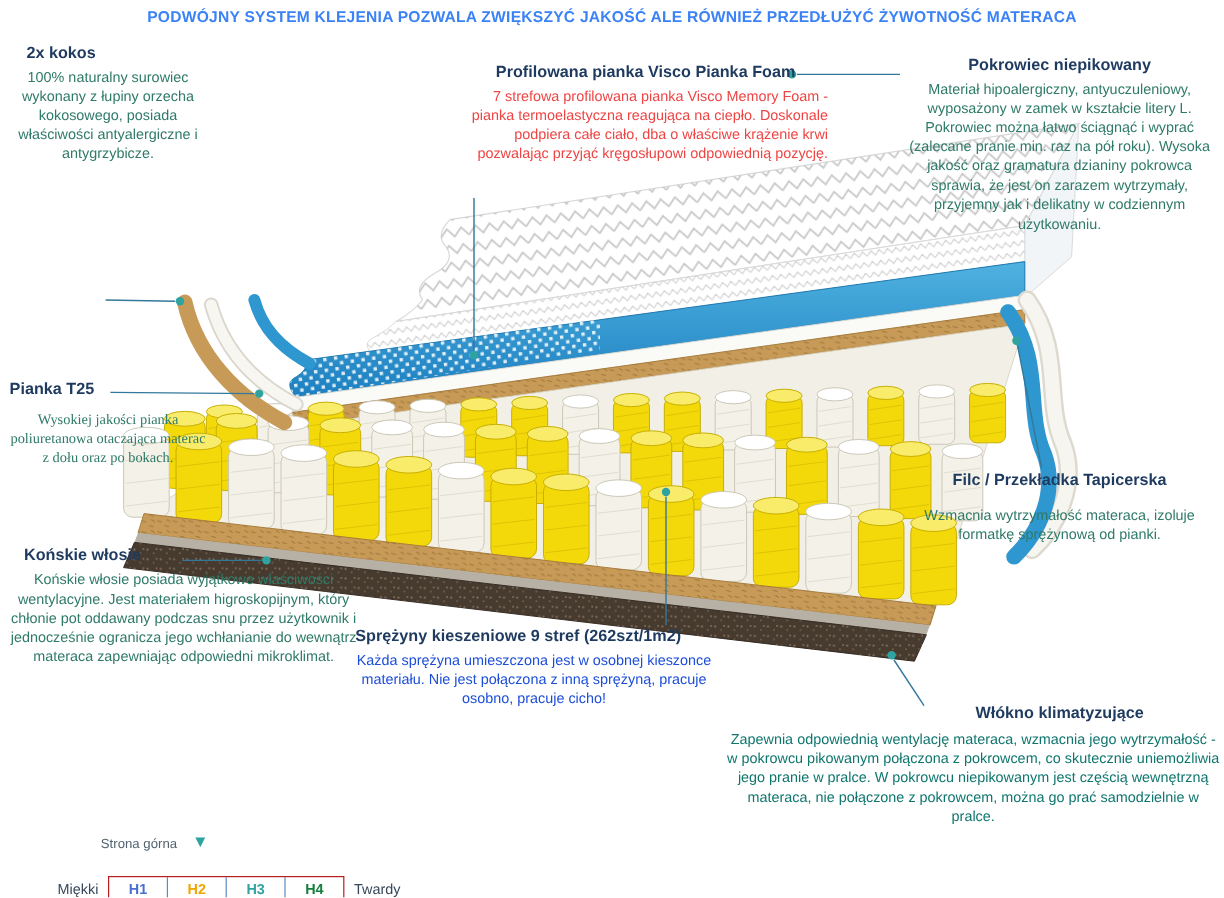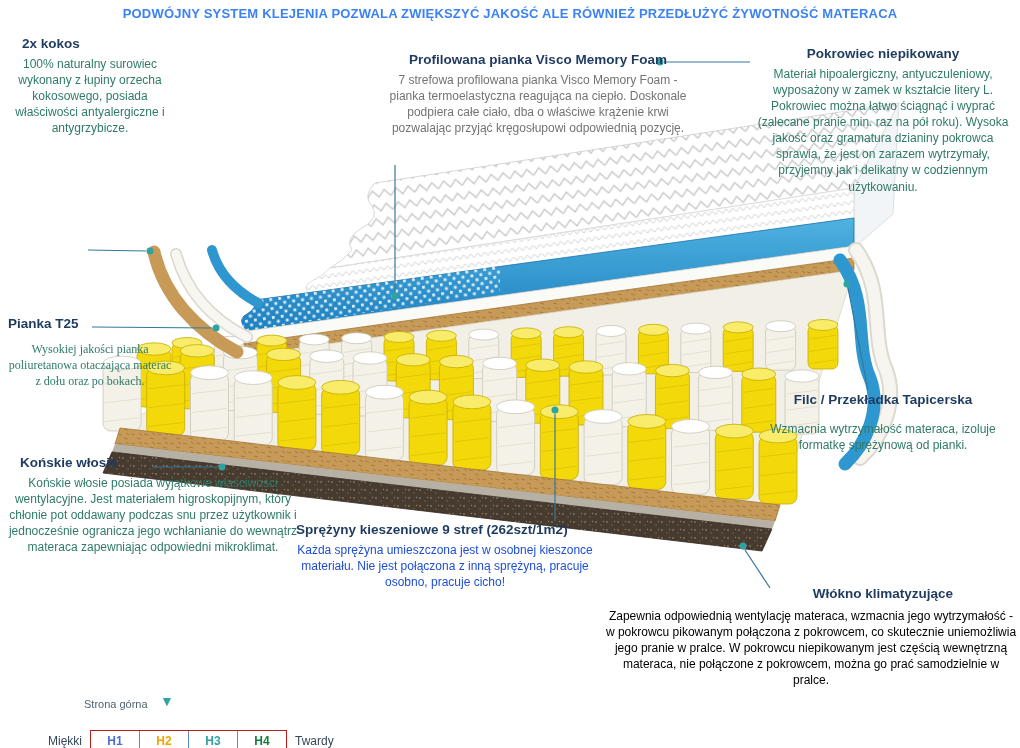--- a/index.html
+++ b/index.html
@@ -380,22 +380,22 @@
     <div class="t" style="color: rgb(30, 58, 95);">Pianka T25</div>
     <div class="b center" style="margin-top: 10px; color: rgb(47, 122, 104); font-family: Liberation Serif, serif;">Wysokiej jakości pianka poliuretanowa otaczająca materac z dołu oraz po bokach.</div>
   </div>
 
   <div class="note" style="left:8px;top:455px;width:290px">
     <div class="t" style="margin-left: 12px; color: rgb(30, 58, 95);">Końskie włosie</div>
     <div class="b center" style="color: rgb(47, 122, 104);">Końskie włosie posiada wyjątkowe właściwości wentylacyjne. Jest materiałem higroskopijnym, który chłonie pot oddawany podczas snu przez użytkownik i jednocześnie ogranicza jego wchłanianie do wewnątrz materaca zapewniając odpowiedni mikroklimat.</div>
   </div>
 
   <div class="note center" style="left:386px;top:52px;width:304px">
-    <div class="t" style="color: rgb(30, 58, 95);">Profilowana pianka Visco Memory Foam</div>
-    <div class="b" style="color: #737373;">7 strefowa profilowana pianka Visco Memory Foam - pianka termoelastyczna reagująca na ciepło.  Doskonale podpiera całe ciało, dba o właściwe krążenie krwi pozwalając przyjąć kręgosłupowi odpowiednią pozycję.</div>
+    <div class="t" style="color: rgb(30, 58, 95);">Profilowana pianka Visco Pianka Foam</div>
+    <div class="b" style="color: #ef4444; text-align: right;">7 strefowa profilowana pianka Visco Memory Foam - pianka termoelastyczna reagująca na ciepło.  Doskonale podpiera całe ciało, dba o właściwe krążenie krwi pozwalając przyjąć kręgosłupowi odpowiednią pozycję.</div>
   </div>
 
   <div class="note" style="left:296px;top:522px;width:298px">
     <div class="t" style="color: rgb(30, 58, 95);">Sprężyny kieszeniowe 9 stref (262szt/1m2)</div>
     <div class="b center" style="color: #1d4ed8;">Każda sprężyna umieszczona jest w osobnej kieszonce materiału. Nie jest połączona z inną sprężyną, pracuje osobno, pracuje cicho!</div>
   </div>
 
   <div class="note center" style="left:752px;top:46px;width:262px">
     <div class="t" style="color: rgb(30, 58, 95);">Pokrowiec niepikowany</div>
     <div class="b" style="color: rgb(47, 122, 104);">Materiał hipoalergiczny, antyuczuleniowy, wyposażony w zamek w kształcie litery L. Pokrowiec można łatwo ściągnąć i wyprać (zalecane pranie min. raz na pół roku). Wysoka jakość oraz gramatura dzianiny pokrowca sprawia, że jest on zarazem wytrzymały, przyjemny jak i delikatny w codziennym użytkowaniu.</div>
@@ -403,21 +403,21 @@
 
   <div class="note center" style="left:752px;top:392px;width:262px">
     <div class="t" style="color: rgb(30, 58, 95);">Filc / Przekładka Tapicerska</div>
     <div class="b" style="margin-top: 14px; color: rgb(47, 122, 104);">Wzmacnia wytrzymałość materaca, izoluje formatkę sprężynową od pianki.</div>
   </div>
 
   <div class="note center" style="left:752px;top:586px;width:262px">
     <div class="t" style="color: rgb(30, 58, 95);">Włókno klimatyzujące</div>
   </div>
   <div class="note center" style="left:604px;top:608px;width:414px">
-    <div class="b" style="color: #000000;">Zapewnia odpowiednią wentylację materaca, wzmacnia jego wytrzymałość - w pokrowcu pikowanym połączona z pokrowcem, co skutecznie uniemożliwia jego pranie w pralce. W pokrowcu niepikowanym jest częścią wewnętrzną materaca, nie połączone z pokrowcem, można go prać samodzielnie w pralce.</div>
+    <div class="b" style="color: #0f766e;">Zapewnia odpowiednią wentylację materaca, wzmacnia jego wytrzymałość - w pokrowcu pikowanym połączona z pokrowcem, co skutecznie uniemożliwia jego pranie w pralce. W pokrowcu niepikowanym jest częścią wewnętrzną materaca, nie połączone z pokrowcem, można go prać samodzielnie w pralce.</div>
   </div>
 
   <div class="scale">
     <div class="abs sidelabel" style="left:36px;top:8px">Strona górna</div>
     <div class="abs arrow" style="left: 112px; top: 4px; color: rgb(47, 163, 160);">▼</div>
     <div class="row">
       <span class="softhard">Miękki</span>
       <div class="cells">
         <span class="cell" style="color: rgb(74, 111, 208);">H1</span>
         <span class="cell" style="color: rgb(240, 165, 0);">H2</span>

